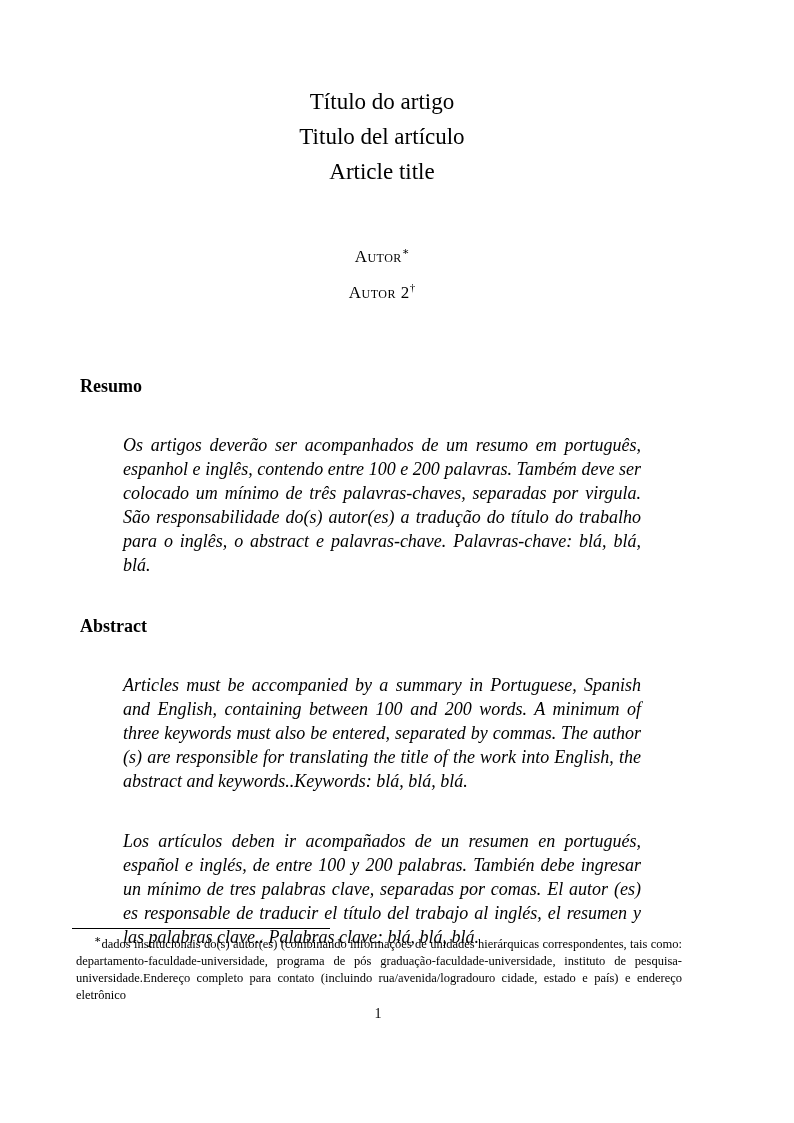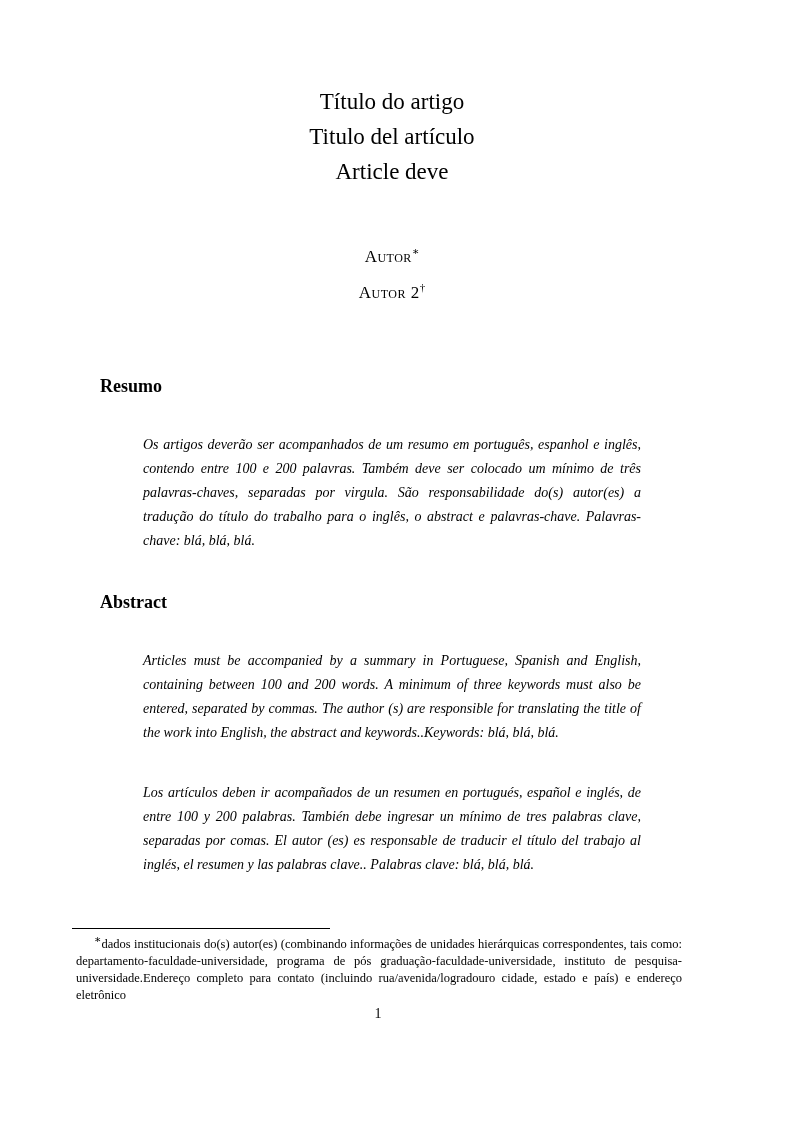--- a/index.html
+++ b/index.html
@@ -11,21 +11,21 @@
   body {
     width: 794px;
     height: 1123px;
     font-family: "Liberation Serif", "DejaVu Serif", serif;
     color: #000000;
   }
   .page {
     position: relative;
     width: 756px;
     height: 1123px;
-    padding: 84px 72px 40px 100px;
+    padding: 84px 72px 40px 80px;
     background: #ffffff;
     overflow: hidden;
   }
   .title-block {
     text-align: center;
   }
   .title-line {
     font-size: 23px;
     line-height: 35px;
     font-weight: normal;
@@ -51,21 +51,21 @@
     font-size: 18px;
     font-weight: bold;
     margin: 0;
     line-height: 22px;
   }
   .heading-resumo { margin-top: 64px; }
   .heading-abstract, .heading-resumen { margin-top: 38px; }
   .abstract-body {
     margin: 36px 43px 0 43px;
     font-style: italic;
-    font-size: 14px;
+    font-size: 18px;
     line-height: 24px;
     text-align: justify;
   }
   .footnotes {
     position: absolute;
     top: 928px;
     left: 72px;
     right: 70px;
     font-size: 12.5px;
     line-height: 17px;
@@ -91,21 +91,21 @@
   }
 </style>
 </head>
 <body>
 
 <div class="page">
 
   <header class="title-block">
     <div class="title-line">Título do artigo</div>
     <div class="title-line">Titulo del artículo</div>
-    <div class="title-line">Article deve</div>
+    <div class="title-line">Article title</div>
   </header>
 
   <div class="authors">
     <div class="author"><span class="sc">Autor</span><sup>∗</sup></div>
     <div class="author"><span class="sc">Autor 2</span><sup>†</sup></div>
   </div>
 
   <h2 class="section-heading heading-resumo">Resumo</h2>
   <p class="abstract-body">Os artigos deverão ser acompanhados de um resumo em português, espanhol e inglês, contendo entre 100 e 200 palavras. Também deve ser colocado um mínimo de três palavras-chaves, separadas por virgula. São responsabilidade do(s) autor(es) a tradução do título do trabalho para o inglês, o abstract e palavras-chave. Palavras-chave: blá, blá, blá.</p>
 

